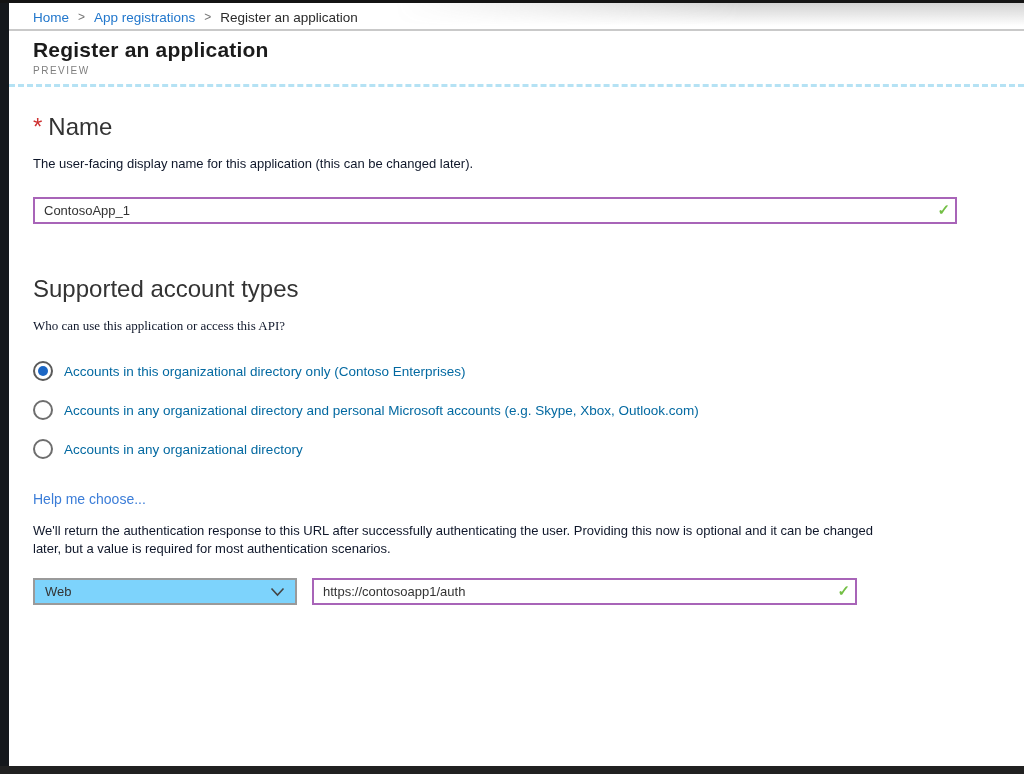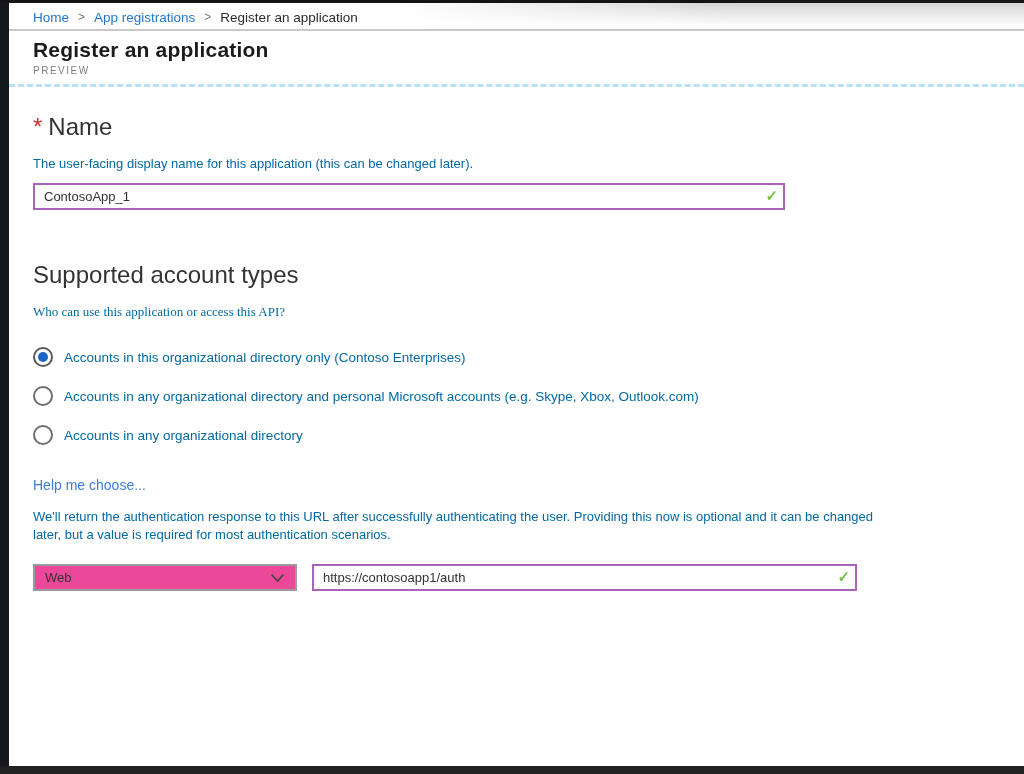--- a/index.html
+++ b/index.html
@@ -33,27 +33,27 @@
   
   .title-block{padding:7px 0 8px 24px;}
   .page-title{margin:0;font-size:21px;font-weight:700;color:#1b1b1b;letter-spacing:.2px;}
   .preview-badge{margin-top:3px;font-size:10px;color:#7f7f7f;letter-spacing:1.5px;}
 
   
   .content{border-top:3px dashed #b5e2f4;padding:0 24px 0 24px;}
 
   .section-title{font-size:24px;font-weight:400;color:#333;line-height:24px;}
   .required-star{color:#ce3131;margin-right:6px;}
-  .hint{font-size:13px;color:#0369a1;line-height:17px;}
+  .hint{font-size:13px;color:#0f172a;line-height:17px;}
 
   .name-title{margin-top:28px;}
   .name-hint{margin-top:16px;}
 
   .input-wrap{position:relative;}
-  .name-input-wrap{margin-top:11px;width:752px;}
+  .name-input-wrap{margin-top:25px;width:924px;}
   .text-input{
     box-sizing:border-box;width:100%;height:27px;border:2px solid #a864b8;background:#fff;
     font-family:"Liberation Sans",sans-serif;font-size:13px;color:#333;padding:0 26px 0 9px;outline:none;
   }
   .valid-check{
     position:absolute;right:7px;top:4px;color:#73bf45;font-size:15px;font-weight:700;pointer-events:none;
   }
 
   .acct-title{margin-top:53px;}
   .acct-question{margin-top:16px;font-family:Liberation Serif, serif;}
@@ -71,21 +71,21 @@
   }
   .radio-label{font-size:13.5px;color:#0369a1;}
 
   .help-link{margin-top:31px;font-size:14px;color:#3b7dd8;cursor:pointer;width:max-content;}
 
   .redirect-title{margin-top:61px;}
   .redirect-hint{margin-top:15px;width:848px;line-height:18px;}
 
   .controls-row{margin-top:20px;display:flex;align-items:flex-start;}
   .select-box{
-    box-sizing:border-box;width:264px;height:27px;border:2px solid #9a9a9a;background:#ec4899;
+    box-sizing:border-box;width:264px;height:27px;border:2px solid #9a9a9a;background:#7dd3fc;
     display:flex;align-items:center;justify-content:space-between;padding:0 10px;cursor:pointer;
   }
   .select-value{font-size:13px;color:#333;}
   .uri-input-wrap{margin-left:15px;width:545px;}
 
   .spacer-bottom{height:80px;}
 </style>
 </head>
 <body>
 

